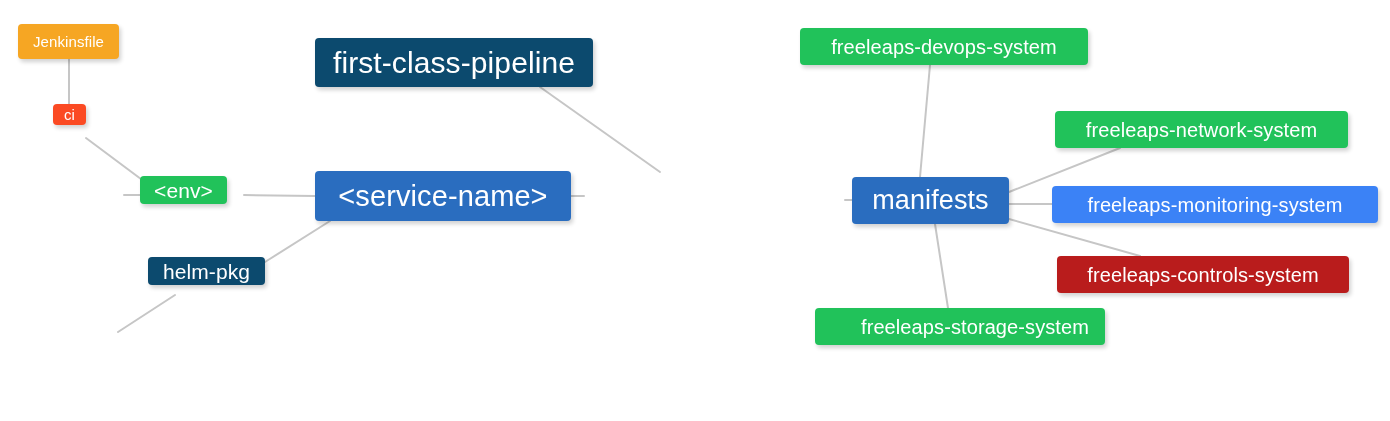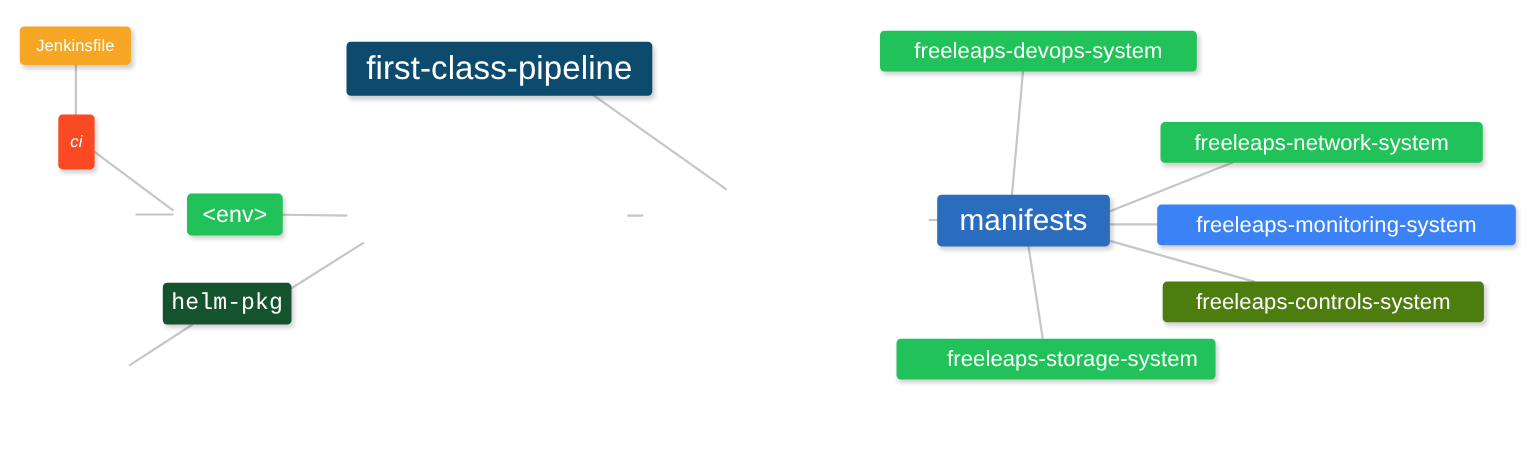--- a/index.html
+++ b/index.html
@@ -60,23 +60,24 @@
       <line x1="540" y1="87" x2="660" y2="172" stroke="#c6c6c6" stroke-width="2" stroke-linecap="round"></line>
       <line x1="571" y1="196" x2="584" y2="196" stroke="#c6c6c6" stroke-width="2" stroke-linecap="round"></line>
       <line x1="845" y1="200" x2="852" y2="200" stroke="#c6c6c6" stroke-width="2" stroke-linecap="round"></line>
       <line x1="920" y1="177" x2="930" y2="65" stroke="#c6c6c6" stroke-width="2" stroke-linecap="round"></line>
       <line x1="1009" y1="192" x2="1120" y2="148" stroke="#c6c6c6" stroke-width="2" stroke-linecap="round"></line>
       <line x1="1009" y1="204" x2="1052" y2="204" stroke="#c6c6c6" stroke-width="2" stroke-linecap="round"></line>
       <line x1="1009" y1="219" x2="1140" y2="256" stroke="#c6c6c6" stroke-width="2" stroke-linecap="round"></line>
       <line x1="935" y1="224" x2="948" y2="308" stroke="#c6c6c6" stroke-width="2" stroke-linecap="round"></line>
     </svg>
 <div class="node" style="left: 18px; top: 24px; width: 101px; height: 35px; background: rgb(246, 166, 35); font-size: 15px; color: rgb(255, 255, 255);">Jenkinsfile</div>
-    <div class="node" style="left: 53px; top: 104px; width: 33px; height: 50px; background: rgb(251, 74, 35); font-size: 15px; color: rgb(255, 255, 255); font-style: italic;">ci</div>
-    <div class="node" style="left: 170px; top: 176px; width: 87px; height: 38px; background: rgb(33, 194, 90); font-size: 21px; color: rgb(255, 255, 255);">&lt;env&gt;</div>
-    <div class="node" style="left: 148px; top: 257px; width: 117px; height: 38px; background: #14532d; font-size: 21px; color: rgb(255, 255, 255); font-family: Liberation Mono, monospace;">helm-pkg</div>
+    <div class="node" style="left: 53px; top: 104px; width: 33px; height: 21px; background: rgb(251, 74, 35); font-size: 15px; color: rgb(255, 255, 255);">ci</div>
+    <div class="node" style="left: 140px; top: 176px; width: 87px; height: 28px; background: rgb(33, 194, 90); font-size: 21px; color: rgb(255, 255, 255);">&lt;env&gt;</div>
+    <div class="node" style="left: 148px; top: 257px; width: 117px; height: 28px; background: #0c4a6e; font-size: 21px; color: rgb(255, 255, 255);">helm-pkg</div>
     <div class="node" style="left: 315px; top: 38px; width: 278px; height: 49px; background: #0c4a6e; font-size: 30px; color: rgb(255, 255, 255);">first-class-pipeline</div>
+    <div class="node" style="left: 315px; top: 171px; width: 256px; height: 50px; background: rgb(42, 109, 191); font-size: 29px; color: rgb(255, 255, 255);">&lt;service-name&gt;</div>
     <div class="node" style="left: 852px; top: 177px; width: 157px; height: 47px; background: rgb(42, 109, 191); font-size: 27px; color: rgb(255, 255, 255);">manifests</div>
     <div class="node" style="left: 800px; top: 28px; width: 288px; height: 37px; background: rgb(33, 194, 90); font-size: 20px; color: rgb(255, 255, 255);">freeleaps-devops-system</div>
     <div class="node" style="left: 1055px; top: 111px; width: 293px; height: 37px; background: rgb(33, 194, 90); font-size: 20px; color: rgb(255, 255, 255);">freeleaps-network-system</div>
     <div class="node" style="left: 1052px; top: 186px; width: 326px; height: 37px; background: #3b82f6; font-size: 20px; color: rgb(255, 255, 255);">freeleaps-monitoring-system</div>
-    <div class="node" style="left: 1057px; top: 256px; width: 292px; height: 37px; background: #4d7c0f; font-size: 20px; color: rgb(255, 255, 255);">freeleaps-controls-system</div>
+    <div class="node" style="left: 1057px; top: 256px; width: 292px; height: 37px; background: #b91c1c; font-size: 20px; color: rgb(255, 255, 255);">freeleaps-controls-system</div>
     <div class="node" style="left: 815px; top: 308px; width: 290px; height: 37px; background: rgb(33, 194, 90); font-size: 20px; color: rgb(255, 255, 255); padding-left: 40px;">freeleaps-storage-system</div>
   </div>
 
 </body></html>

